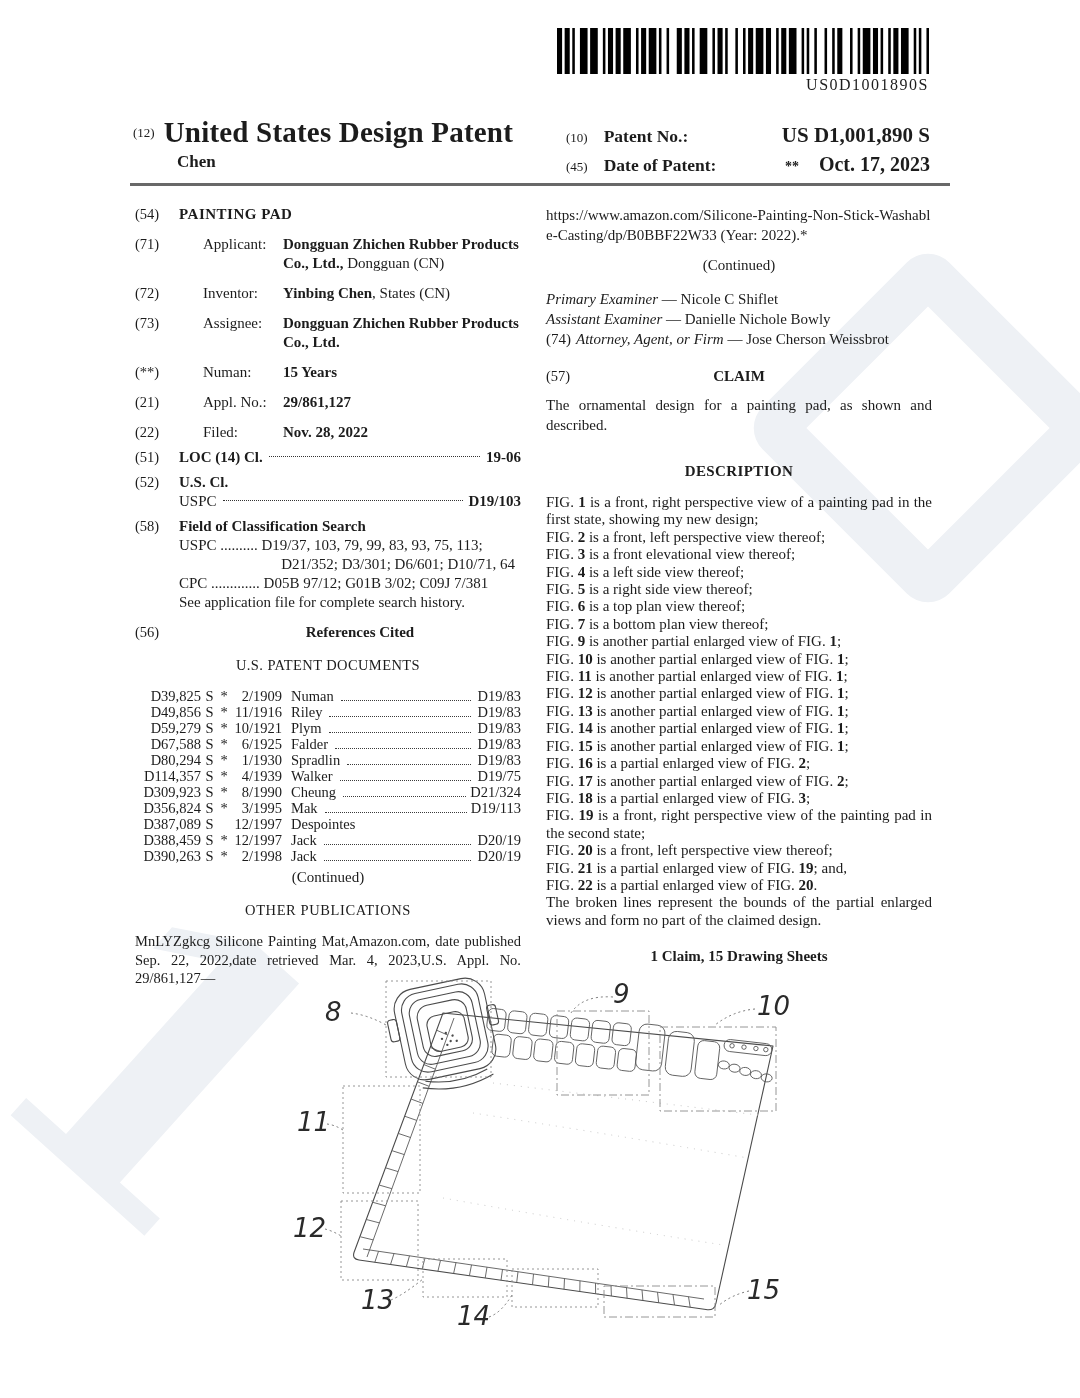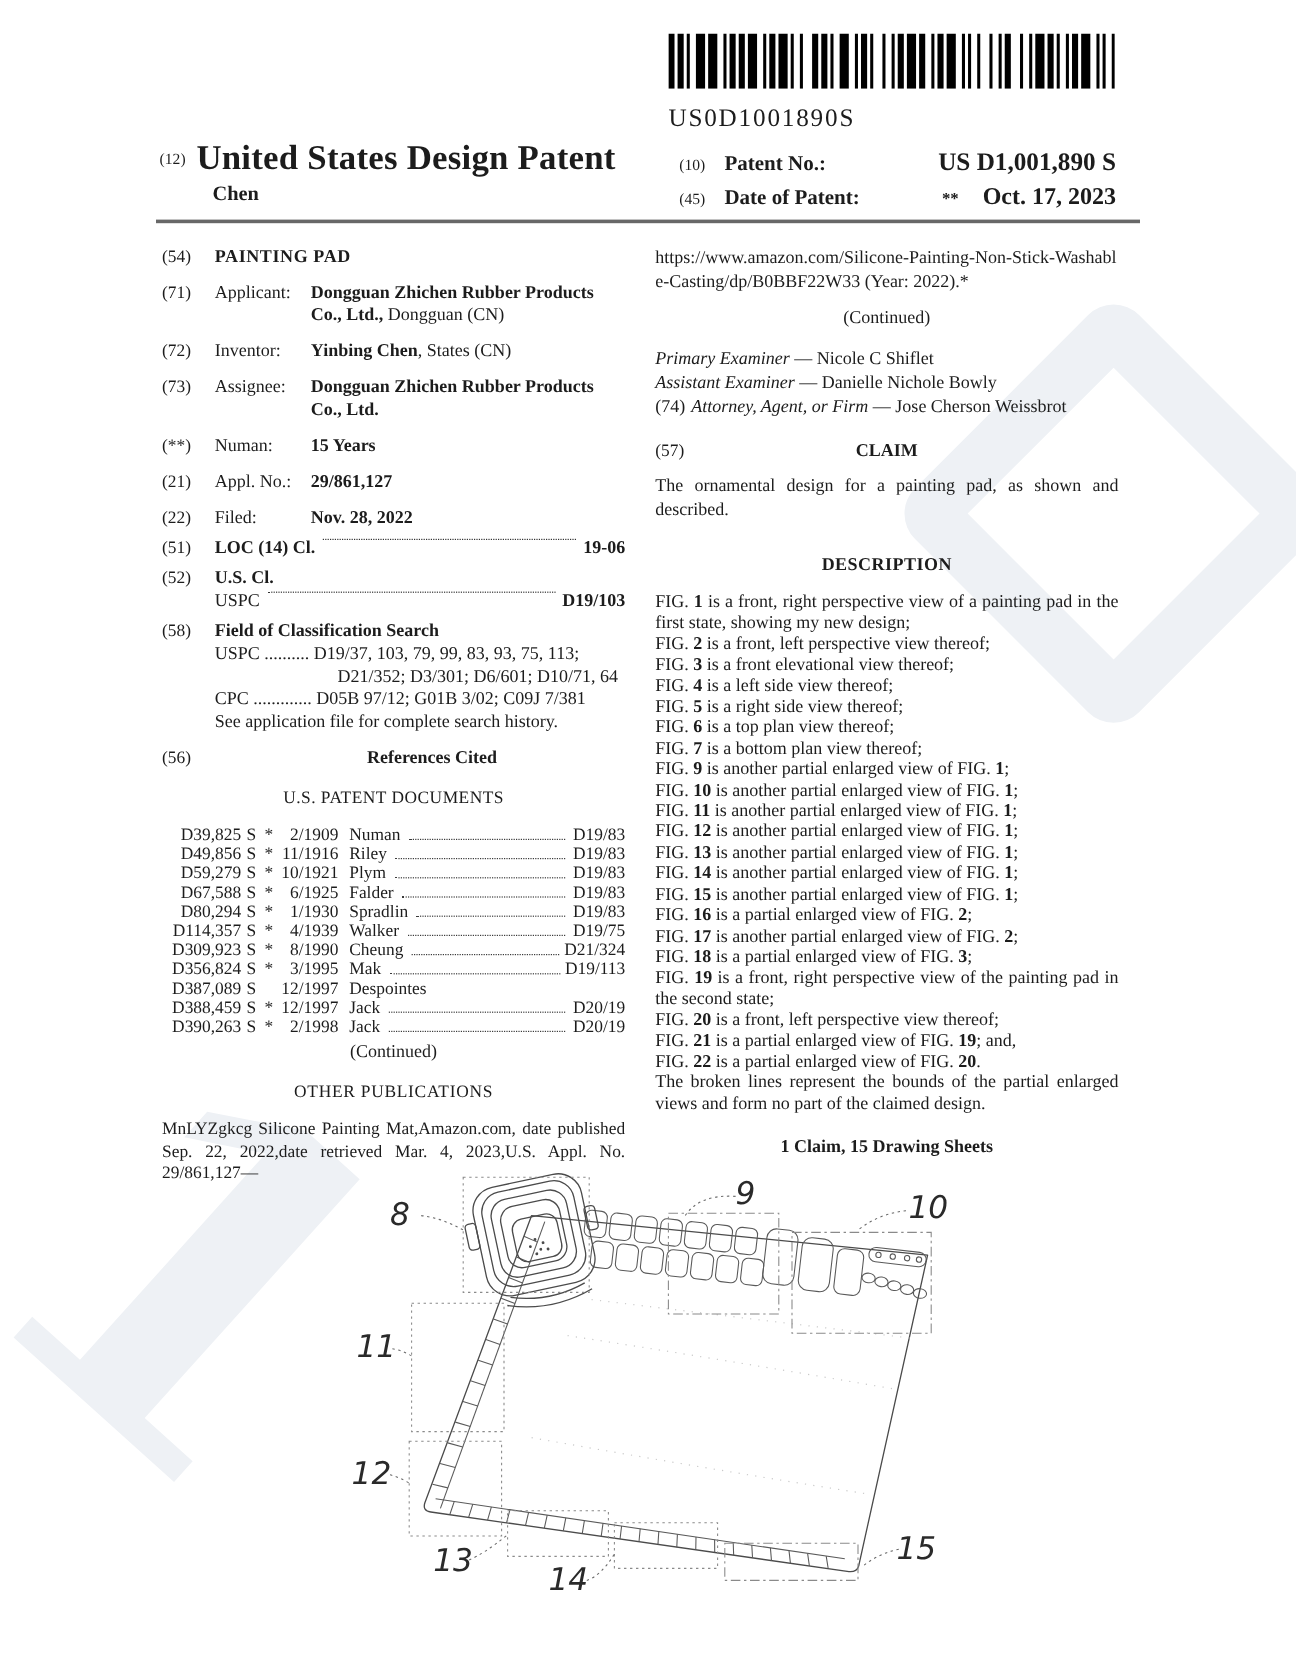--- a/index.html
+++ b/index.html
@@ -10,22 +10,22 @@
   }
   
   .wm{position:absolute;z-index:0;pointer-events:none;}
   .wm-one{left:28px;top:872px;font-size:392px;line-height:1;font-weight:bold;
     font-family:"DejaVu Serif",serif;color:#eef1f5;transform:rotate(42deg);}
   .wm-diamond{left:796px;top:296px;width:172px;height:172px;border:46px solid #eef1f5;
     border-radius:30px;transform:rotate(45deg);}
   
   #barcode{position:absolute;left:557px;top:28px;width:372px;height:46px;}
   #barcode svg{width:100%;height:100%;}
-  #barcode-text{position:absolute;left:557px;top:86px;width:372px;text-align:left;
-    font-size:21px;letter-spacing:1.5px;}
+  #barcode-text{position:absolute;left:557px;top:76px;width:372px;text-align:right;
+    font-size:16px;letter-spacing:1.5px;}
   
   #h-left{position:absolute;left:133px;top:116px;}
   #h-left .trow{display:flex;align-items:center;}
   .kindcode{font-size:13px;margin-right:9px;white-space:nowrap;}
   #patent-title{font-size:29px;font-weight:bold;letter-spacing:.2px;white-space:nowrap;}
   #inventor-last{font-weight:bold;font-size:17px;margin:3px 0 0 44px;}
   #h-right{position:absolute;left:566px;top:123px;width:364px;}
   #h-right .hrow{display:flex;align-items:baseline;}
   #h-right .hrow+.hrow{margin-top:5px;}
   .hlabel{font-weight:bold;font-size:17.5px;margin-left:7px;white-space:nowrap;}
@@ -34,25 +34,25 @@
   .hdate{font-weight:bold;font-size:20px;margin-left:20px;white-space:nowrap;}
   .header-rule{position:absolute;left:130px;top:183px;width:820px;height:3px;background:#686868;}
   
   #col-left{position:absolute;left:135px;top:205px;width:386px;font-size:15px;line-height:19px;z-index:1;}
   #col-right{position:absolute;left:546px;top:205px;width:386px;font-size:15px;line-height:20px;z-index:1;}
   .item{display:flex;margin-bottom:11px;}
   .code{width:44px;flex:none;font-size:14.5px;}
   .ibody{flex:1;}
   b{font-weight:bold;}
   .bold{font-weight:bold;}
-  .role-row{display:flex;}
+  .role-row{display:flex;margin-left:24px;}
   .role{width:80px;flex:none;}
   .val{flex:1;}
   .tight{margin-bottom:6px;}
-  .dotrow{display:flex;align-items:flex-start;font-family:Liberation Serif, serif;}
+  .dotrow{display:flex;align-items:center;font-family:Liberation Serif, serif;}
   .leader{flex:1;border-bottom:1.6px dotted #333;margin:0 6px 3px 6px;height:1px;}
   .caps-sp{letter-spacing:.5px;}
   .fieldline{margin:0;}
   .fieldline.right{text-align:right;padding-right:6px;}
   
   .refs-head{text-align:center;font-weight:bold;margin-bottom:14px;}
   .refs-sub{text-align:center;margin-bottom:13px;letter-spacing:.4px;font-size:14.5px;}
   .refs-table{margin:0 0 4px 0;font-family:Liberation Serif, serif;}
   .refrow{display:flex;align-items:baseline;line-height:16px;font-size:14.5px;}
   .c-num{width:66px;text-align:right;flex:none;}

